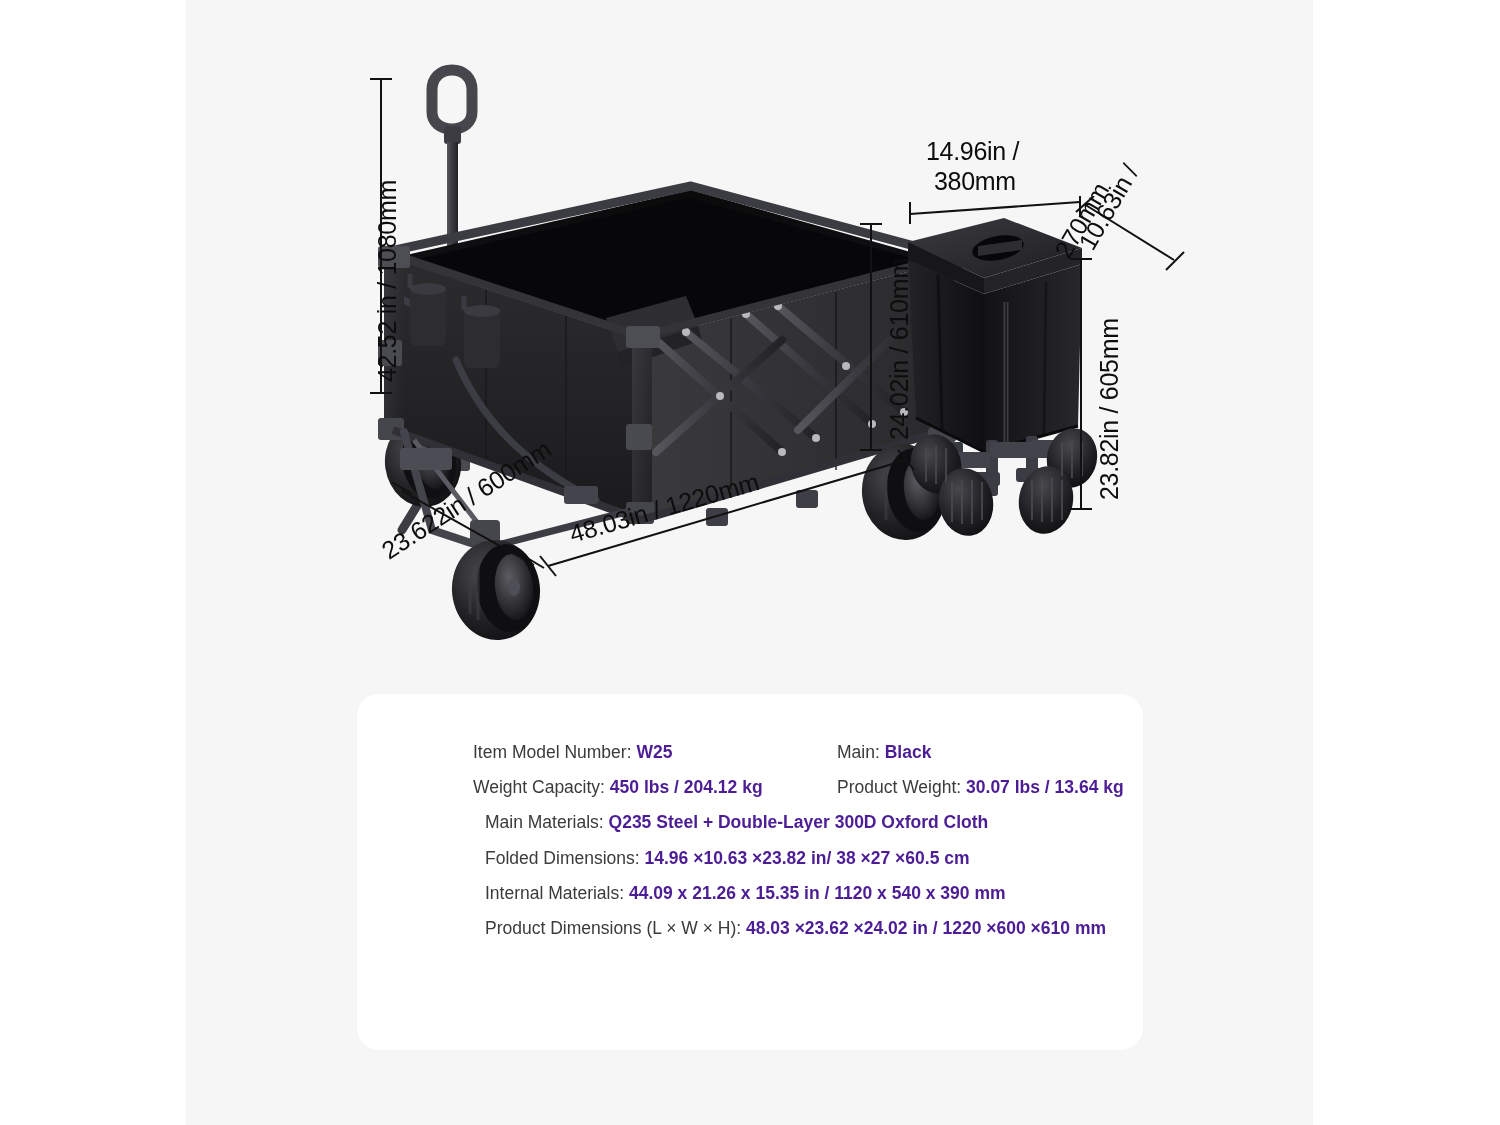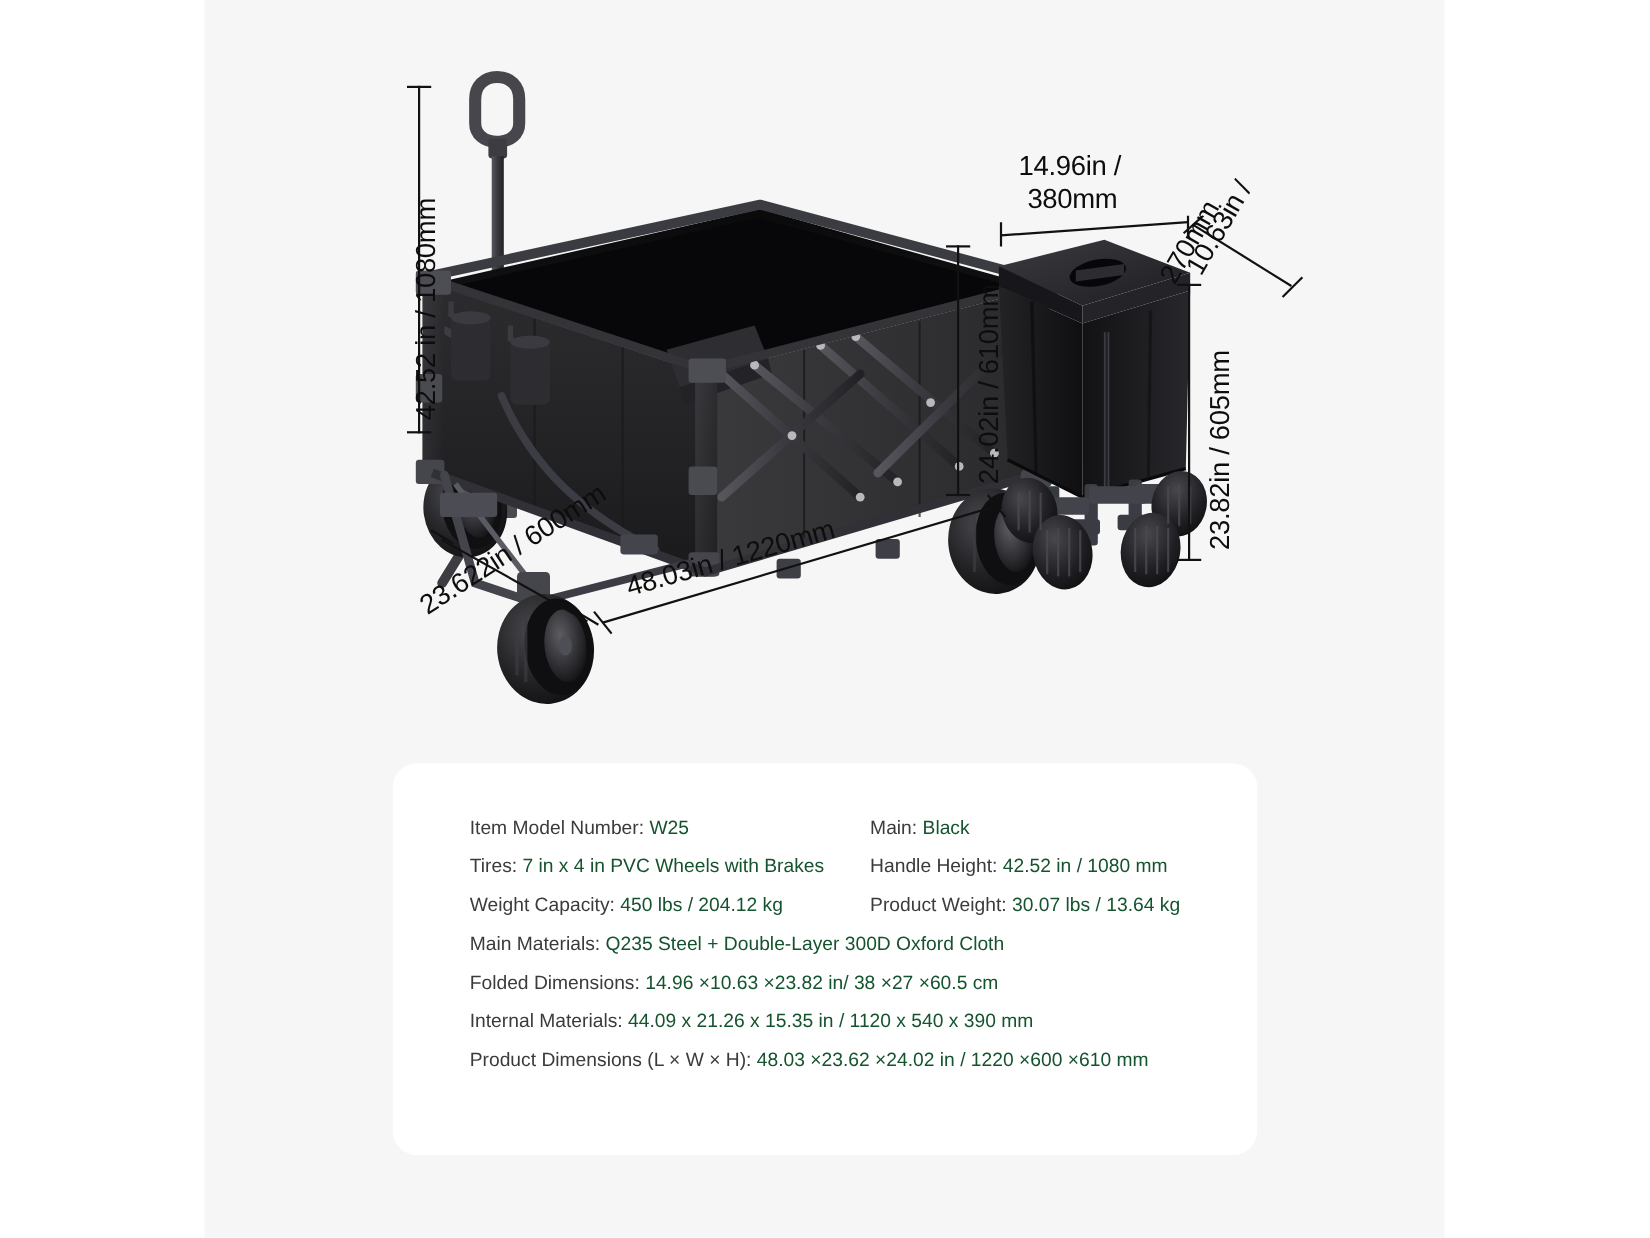--- a/index.html
+++ b/index.html
@@ -81,28 +81,29 @@
   }
   .spec-cell {
     position: absolute;
     top: 0;
     white-space: nowrap;
     font-size: 17.5px;
     line-height: 24px;
   }
   .spec-cell.col-left  { left: 0px; }
   .spec-cell.col-right { left: 364px; }
-  .spec-cell.full      { left: 0px; text-align: right; }
+  .spec-cell.full      { left: 12px; text-align: right; }
   .lbl {
     color: #3b3b3b;
     font-weight: 400;
+    margin-left: 46px;
   }
   .val {
-    color: #14532d;
-    font-weight: 400;
+    color: #4c1d95;
+    font-weight: 700;
   }
 </style>
 </head>
 <body>
 
 <div class="page">
 
   <div class="canvas"></div>
 
   <div class="illustration">
@@ -394,24 +395,20 @@
   </div>
 
   <div class="spec-card">
     <div class="spec-list">
 
       <div class="spec-row">
         <div class="spec-cell col-left"><span class="lbl">Item Model Number:</span> <span class="val">W25</span></div>
         <div class="spec-cell col-right"><span class="lbl">Main:</span> <span class="val">Black</span></div>
       </div>
 
-      <div class="spec-row">
-        <div class="spec-cell col-left"><span class="lbl">Tires:</span> <span class="val">7 in x 4 in PVC Wheels with Brakes</span></div>
-        <div class="spec-cell col-right"><span class="lbl">Handle Height:</span> <span class="val">42.52 in / 1080 mm</span></div>
-      </div>
 
       <div class="spec-row">
         <div class="spec-cell col-left"><span class="lbl">Weight Capacity:</span> <span class="val">450 lbs / 204.12 kg</span></div>
         <div class="spec-cell col-right"><span class="lbl">Product Weight:</span> <span class="val">30.07 lbs / 13.64 kg</span></div>
       </div>
 
       <div class="spec-row">
         <div class="spec-cell full"><span class="lbl">Main Materials:</span> <span class="val">Q235 Steel + Double-Layer 300D Oxford Cloth</span></div>
       </div>
 

